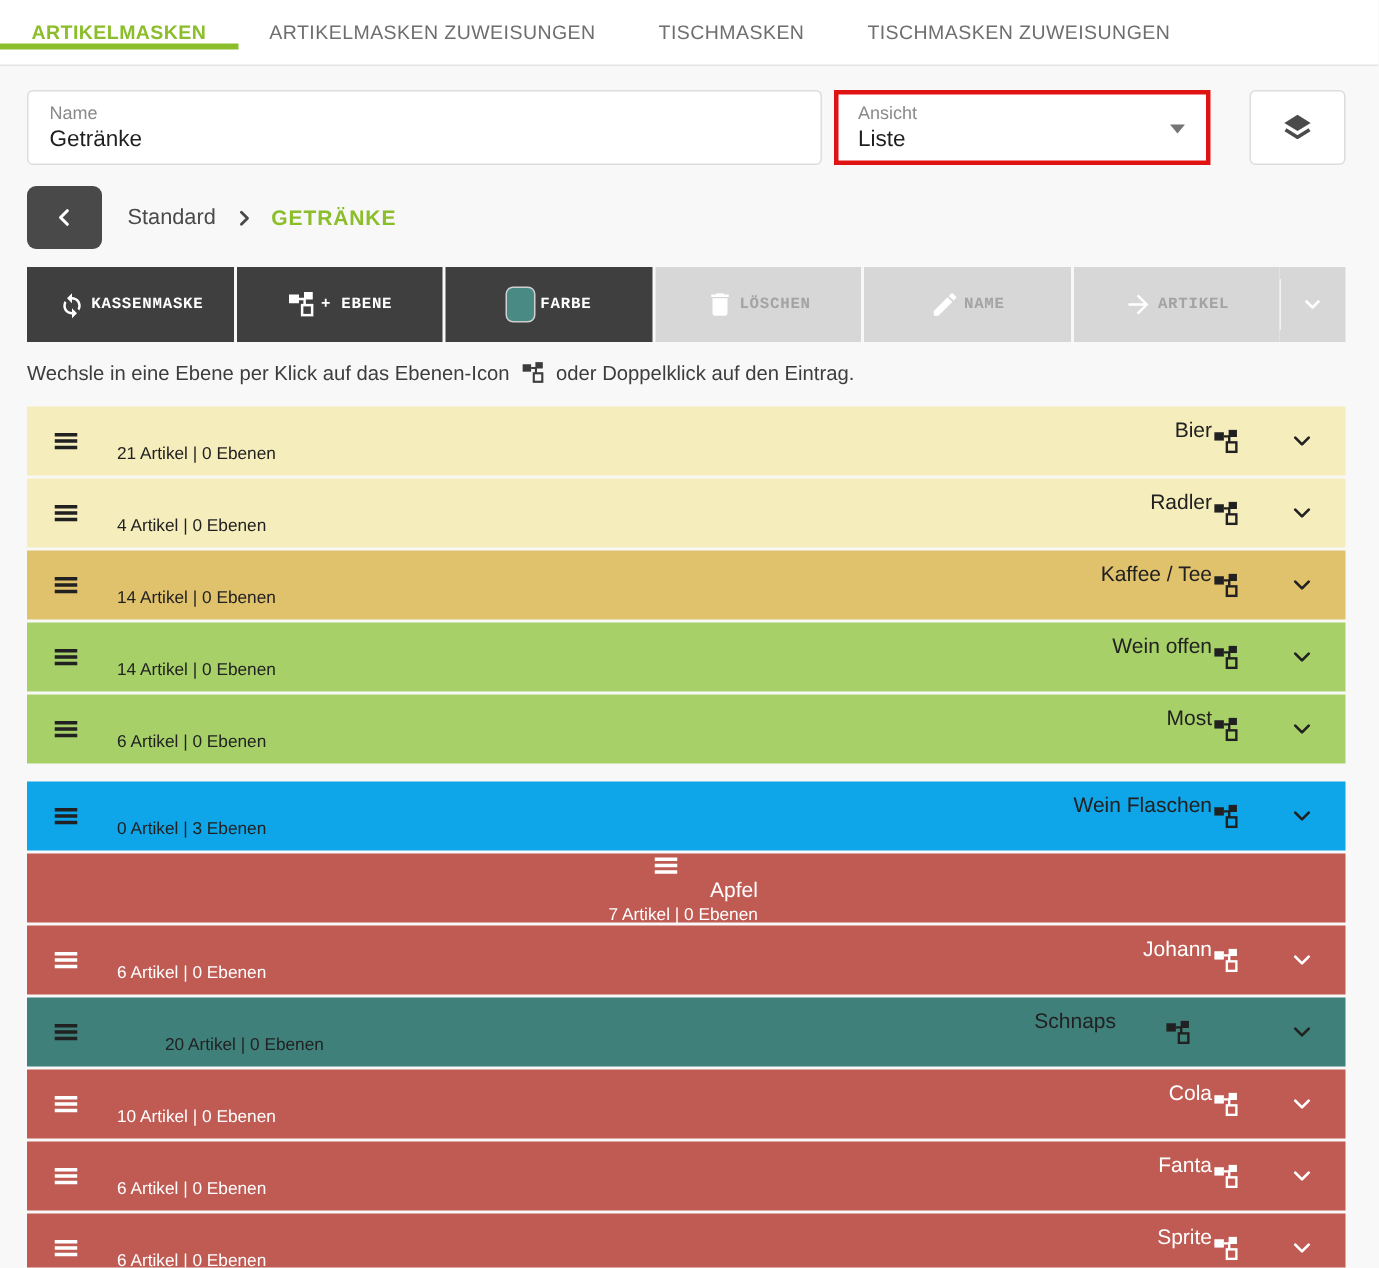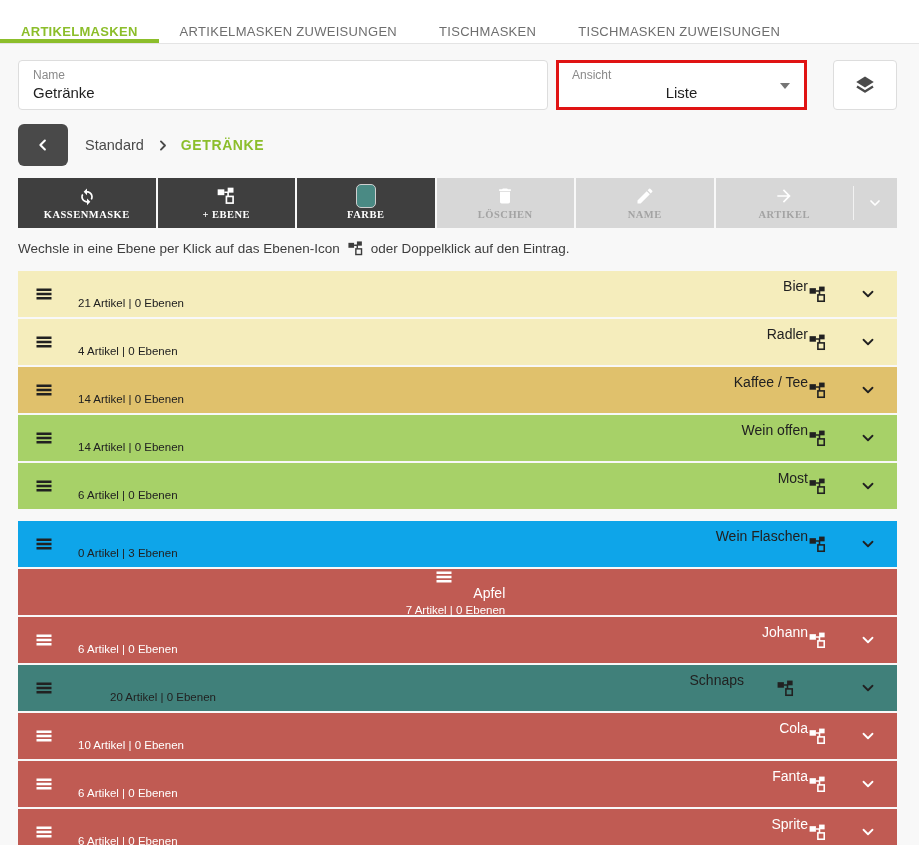--- a/index.html
+++ b/index.html
@@ -13,21 +13,21 @@
   }
   *{box-sizing:border-box;margin:0;padding:0;}
   html,body{width:919px;height:845px;overflow:hidden;}
   body{
     background:var(--page-bg);
     font-family:"Liberation Sans","DejaVu Sans",sans-serif;
     color:var(--ink);
   }
   
   .tabbar{
-    display:flex;align-items:flex-end;height:44px;background:#fff;
+    display:flex;align-items:center;height:44px;background:#fff;
     border-bottom:1px solid #e4e4e4;
   }
   .tab{
     display:flex;align-items:center;padding:0 21px;font-size:13px;
     font-weight:500;color:#6e6e6e;letter-spacing:.3px;cursor:pointer;
     border-bottom:4px solid transparent;padding-top:4px;
   }
   .tab.active{color:var(--accent);font-weight:700;border-bottom-color:var(--accent);}
   
   .main{padding:16px 22px 8px 18px;}
@@ -39,21 +39,21 @@
   .field-label{font-size:12px;color:#8a8a8a;line-height:15px;}
   .field input{
     border:none;outline:none;font-size:15px;color:#1f1f1f;
     font-family:inherit;background:transparent;line-height:19px;width:100%;
   }
   .select-annotated{
     width:251px;height:50px;margin-left:8px;border:3px solid var(--annotation-red);
     background:#fff;position:relative;display:flex;flex-direction:column;
     justify-content:center;padding:5px 13px;
   }
-  .select-value{font-size:15px;color:#1f1f1f;line-height:19px;text-align:center;}
+  .select-value{font-size:15px;color:#1f1f1f;line-height:19px;}
   .select-caret{
     position:absolute;right:14px;top:50%;margin-top:-2px;width:0;height:0;
     border-left:5px solid transparent;border-right:5px solid transparent;
     border-top:6px solid #757575;
   }
   .layers-button{
     width:64px;height:50px;margin-left:26px;background:#fff;border:1px solid #ddd;
     border-radius:4px;display:flex;align-items:center;justify-content:center;
     color:#4b4b4b;cursor:pointer;
   }
@@ -62,22 +62,22 @@
   .back-button{
     width:50px;height:42px;background:#494949;border:none;border-radius:6px;
     color:#fff;display:flex;align-items:center;justify-content:center;cursor:pointer;
   }
   .crumb-root{margin-left:17px;font-size:14.5px;color:#4a4a4a;}
   .crumb-sep{margin:0 11px;display:flex;color:#4a4a4a;}
   .crumb-current{font-size:14px;font-weight:700;color:var(--accent);letter-spacing:.6px;}
   
   .toolbar{display:flex;margin-top:12px;height:50px;}
   .tb-btn{
-    flex:1;border:none;display:flex;flex-direction:column;align-items:center;
-    justify-content:center;gap:3px;cursor:pointer;font-family:Liberation Serif, serif;
+    flex:1;border:none;display:flex;flex-direction:row;align-items:center;
+    justify-content:center;gap:3px;cursor:pointer;font-family:Liberation Mono, monospace;
   }
   .tb-btn + .tb-btn{margin-left:2px;}
   .tb-btn.dark{background:var(--tb-dark);color:#fff;}
   .tb-btn.disabled{background:var(--tb-disabled);color:#a3a3a3;cursor:default;}
   .tb-btn.disabled .tb-icon{color:#fff;}
   .tb-icon{height:20px;display:flex;align-items:center;justify-content:center;}
   .tb-label{font-size:10.5px;font-weight:700;letter-spacing:.5px;}
   .tb-swatch{width:20px;height:24px;border-radius:5px;background:var(--swatch);border:1.5px solid #cfcfcf;}
   .tb-more{
     width:44px;background:var(--tb-disabled);border:none;color:#fff;cursor:default;

